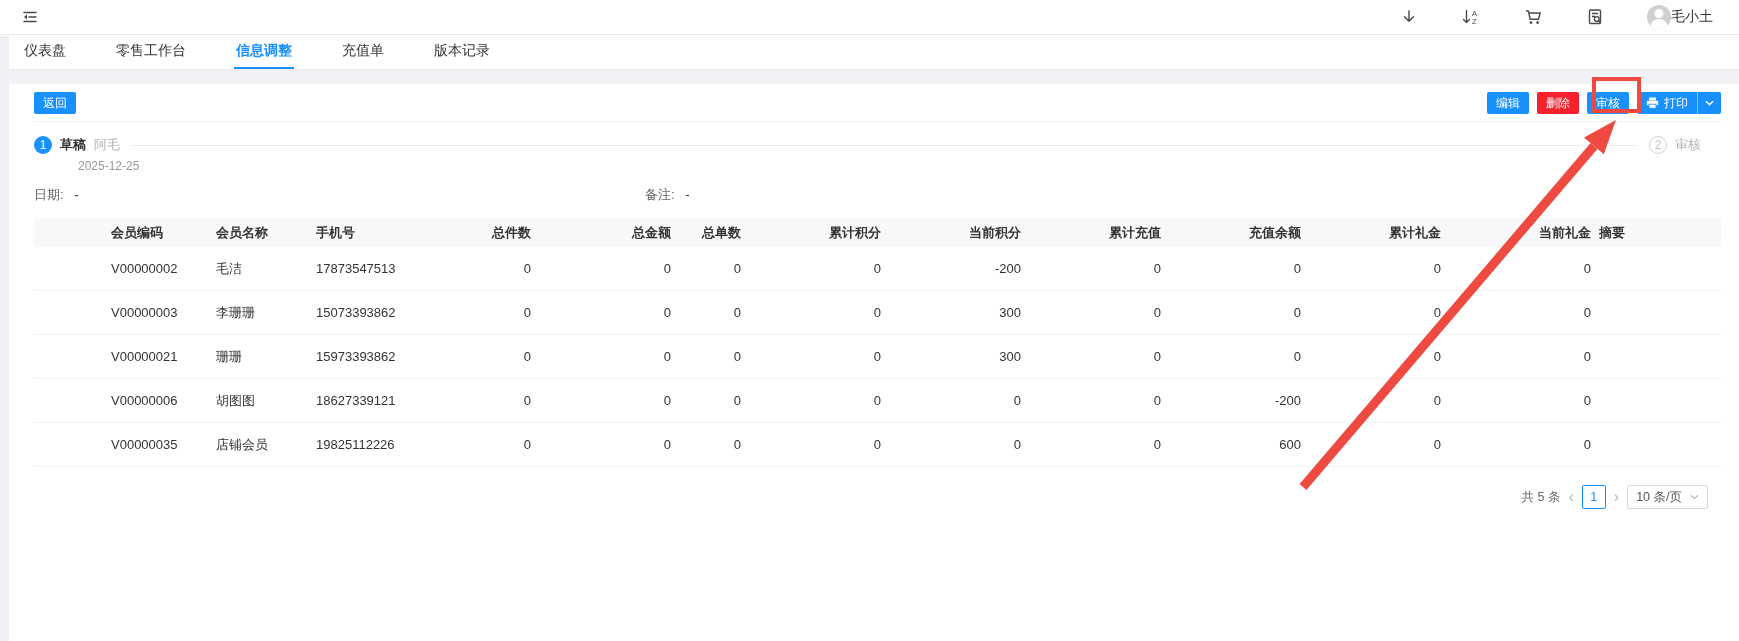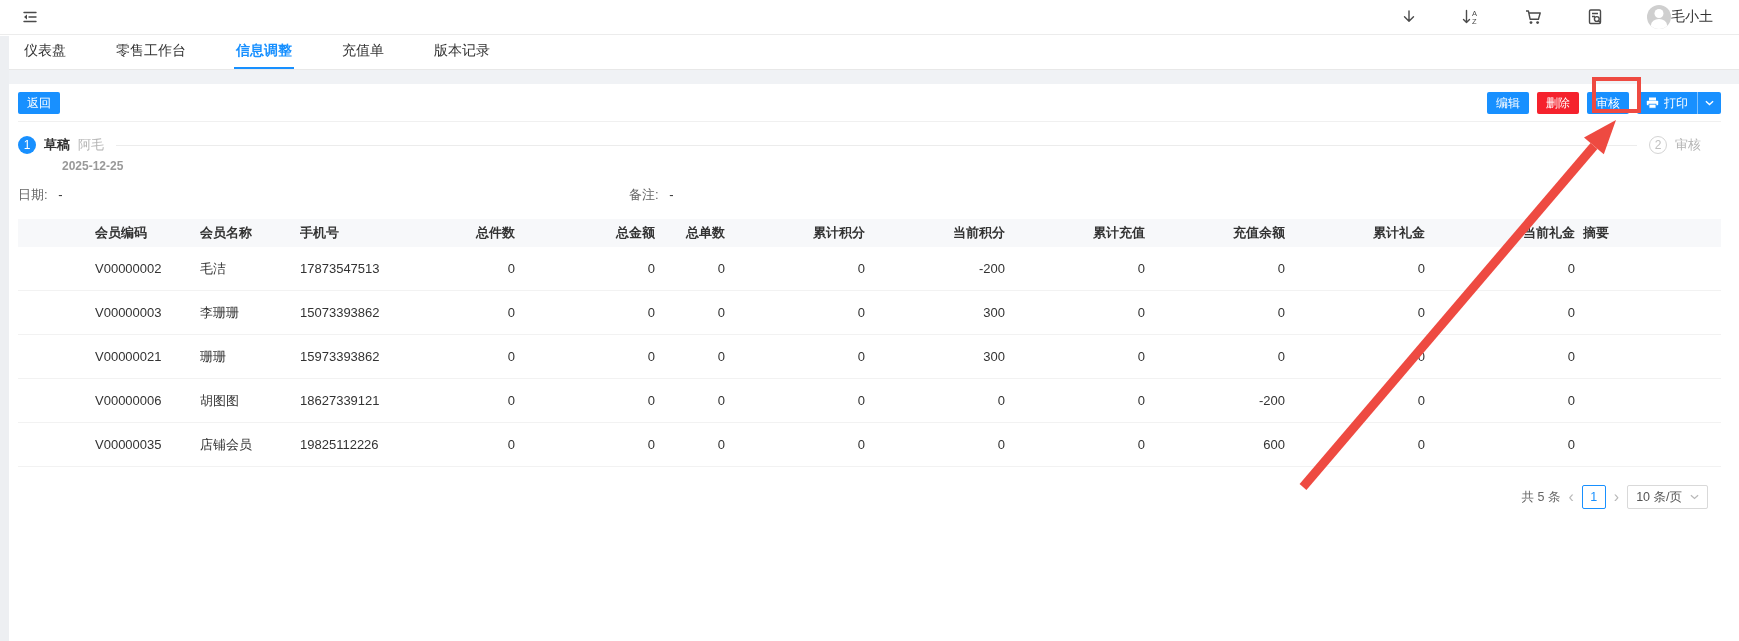--- a/index.html
+++ b/index.html
@@ -26,21 +26,21 @@
   .tabbar { height:35px; background:#fff; border-bottom:1px solid #e8e8e8; display:flex;
             align-items:stretch; padding-left:22px; }
   .tab { font-size:14px; color:#333; margin-right:46px; display:flex; align-items:center;
          border-bottom:2px solid transparent; cursor:pointer; padding:0 2px; }
   .tab.active { color:#1890ff; border-bottom-color:#1890ff; font-weight:bold; }
 
   .grayband { height:14px; background:#f0f2f5; }
   .leftstrip { position:absolute; left:0; top:36px; bottom:0; width:9px; background:#edeff2; z-index:4; }
 
   
-  .panel { background:#fff; padding:8px 18px 0 18px; position:relative; }
+  .panel { background:#fff; padding:8px 18px 0 34px; position:relative; }
   .toolbar-row { display:flex; justify-content:space-between; align-items:flex-start; }
   .btn { height:22px; padding:0 9px; font-size:12px; border:none; border-radius:2px; color:#fff;
          display:inline-flex; align-items:center; gap:5px; cursor:pointer; line-height:22px; }
   .btn-blue { background:#1890ff; }
   .btn-red  { background:#f5222d; }
   .toolbar-right { display:flex; gap:8px; }
   .print-group { display:inline-flex; align-items:stretch; background:#1890ff; border-radius:2px; }
   .print-main { display:inline-flex; align-items:center; gap:5px; color:#fff; font-size:12px; padding:0 9px; height:22px; cursor:pointer;font-family:Liberation Serif, serif; }
   .print-caret { display:inline-flex; align-items:center; padding:0 7px; border-left:1px solid rgba(255,255,255,.45); cursor:pointer; }
   .print-caret svg { stroke:#fff; fill:none; stroke-width:1.6; }
@@ -49,21 +49,21 @@
   
   .steps { display:flex; align-items:center; padding:14px 20px 0 0; }
   .step-circle { width:18px; height:18px; border-radius:50%; font-size:12px; display:flex;
                  align-items:center; justify-content:center; flex:none; }
   .step-circle.done { background:#1890ff; color:#fff; }
   .step-circle.todo { background:#fff; color:#c0c0c0; border:1px solid #d4d4d4; }
   .step-title { font-size:13px; font-weight:bold; color:#333; margin-left:8px; }
   .step-op { font-size:13px; color:#b3b3b3; margin-left:8px; }
   .step-line { flex:1; height:1px; background:#ececec; margin:0 12px; }
   .step-todo-label { font-size:13px; color:#b3b3b3; margin-left:8px; }
-  .step-date { font-size:12px; color:#999; margin:5px 0 0 44px;font-weight:bold; }
+  .step-date { font-size:12px; color:#999; margin:5px 0 0 44px; }
 
   
   .doc-info { display:flex; margin-top:13px; font-size:13px; }
   .doc-col1 { width:549px; } .doc-col2 { width:611px; } .doc-col3 { flex:1; }
   .doc-label { color:#666; } .doc-value { color:#333; margin-left:7px; }
 
   
   .table { margin-top:15px; }
   .trow { display:flex; align-items:center; }
   .thead { background:#f7f8fa; height:28px; font-weight:bold; color:#333; font-size:13px; }

